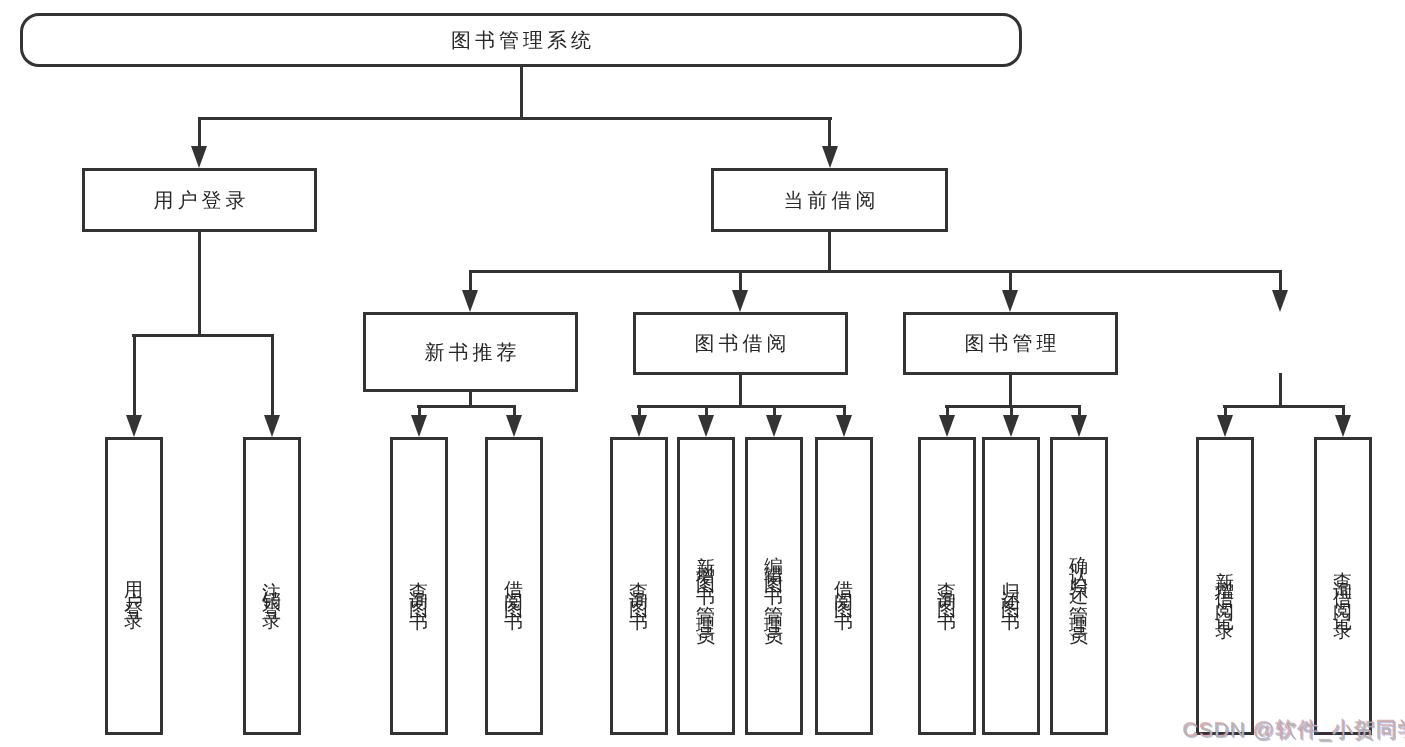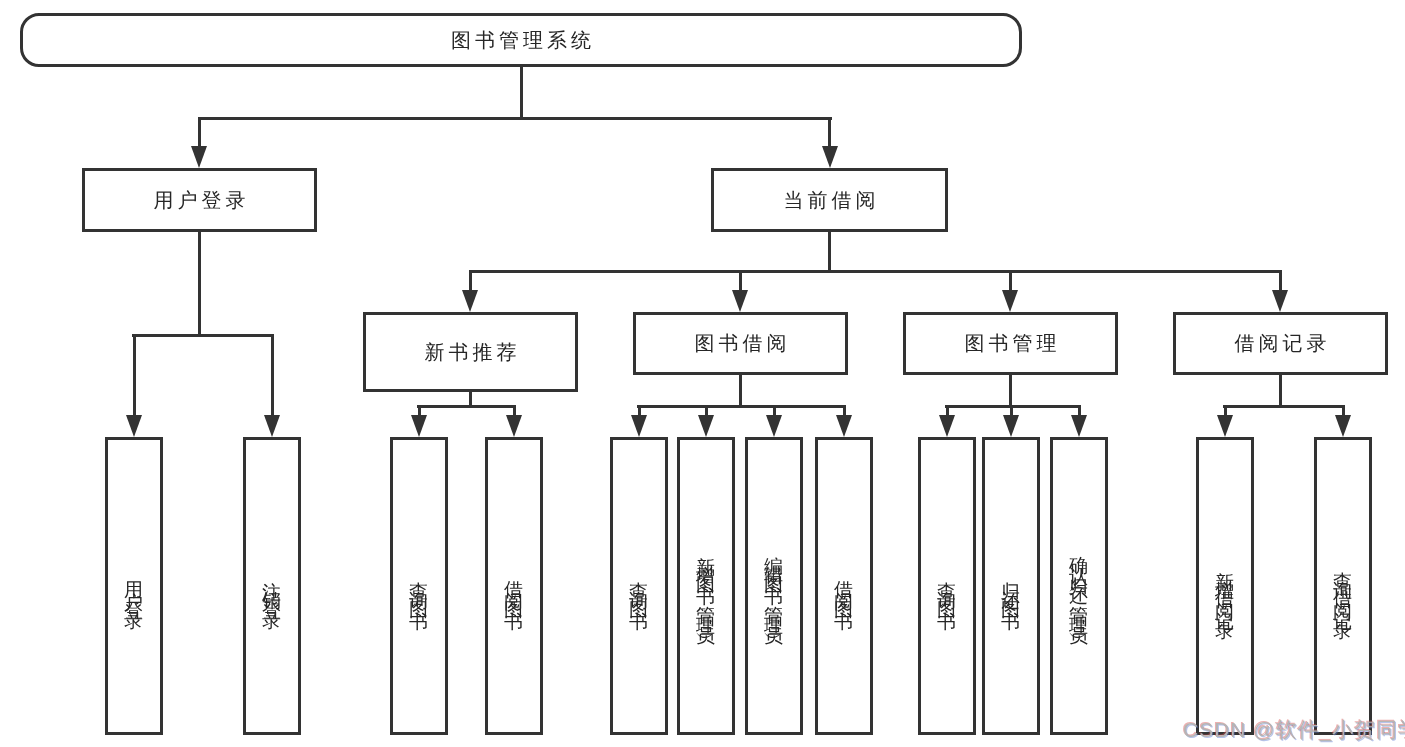--- a/index.html
+++ b/index.html
@@ -114,23 +114,20 @@
 
   <div class="box" style="left:363px;top:312px;width:215px;height:80px;">
     <span class="hlabel">新书推荐</span>
   </div>
   <div class="box" style="left:633px;top:312px;width:215px;height:63px;text-align:center;">
     <span class="hlabel">图书借阅</span>
   </div>
   <div class="box" style="left:903px;top:312px;width:215px;height:63px;">
     <span class="hlabel">图书管理</span>
   </div>
-  <div class="box" style="left:1173px;top:312px;width:215px;height:63px;">
-    <span class="hlabel">借阅记录</span>
-  </div>
 
   <div class="box vbox" style="left:105px;top:437px;width:58px;height:298px;">
     <span class="vlabel">用户登录</span>
   </div>
   <div class="box vbox" style="left:243px;top:437px;width:58px;height:298px;">
     <span class="vlabel">注销登录</span>
   </div>
 
   <div class="box vbox" style="left:390px;top:437px;width:58px;height:298px;">
     <span class="vlabel">查询图书</span>

